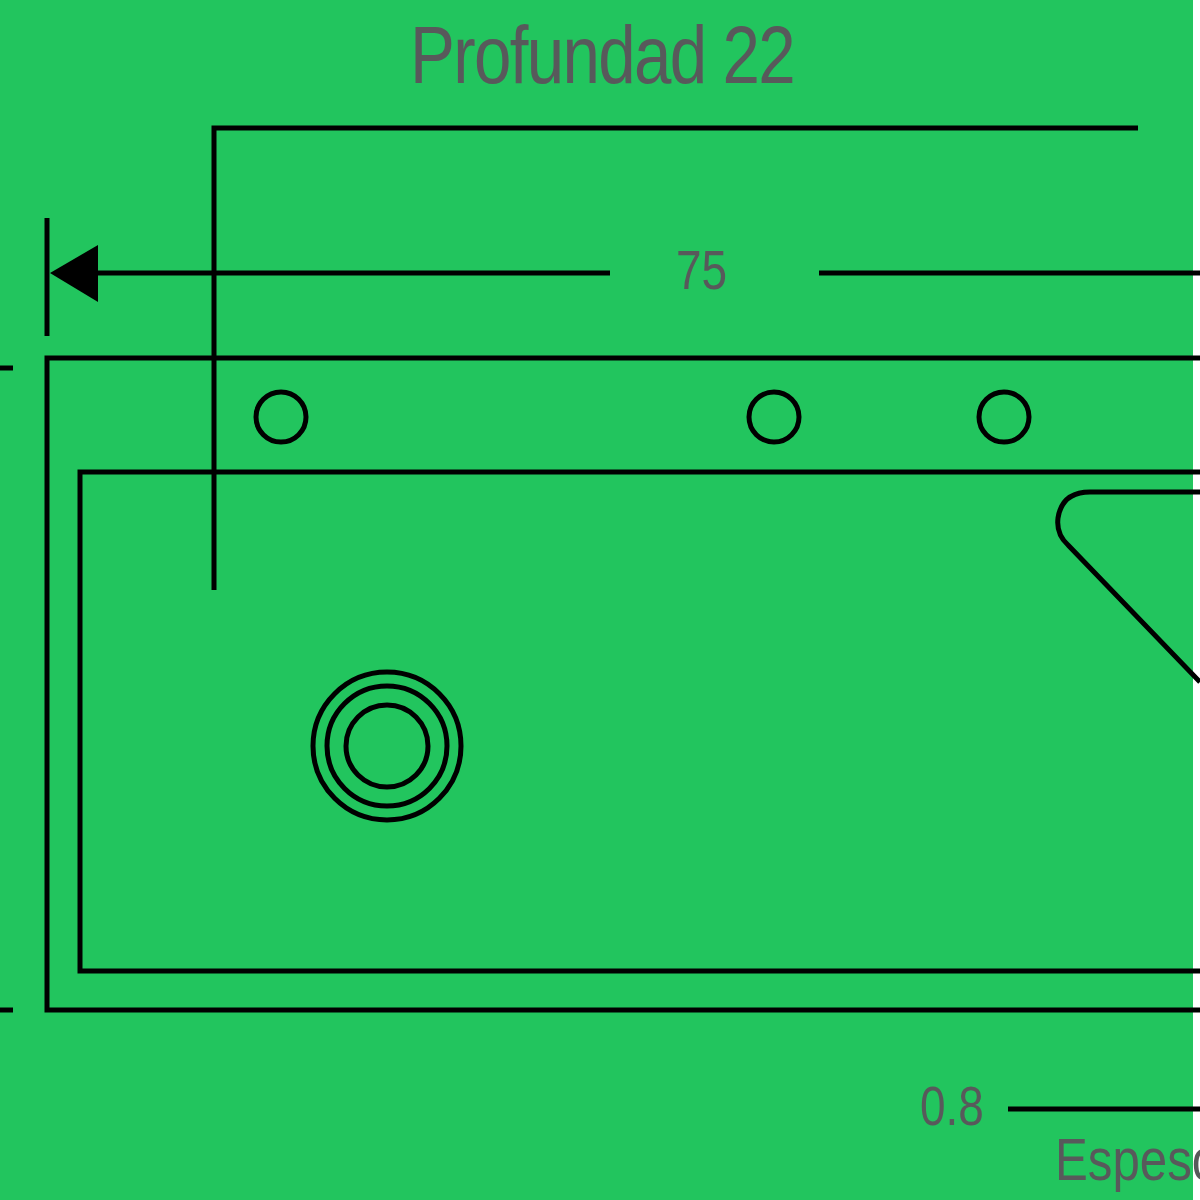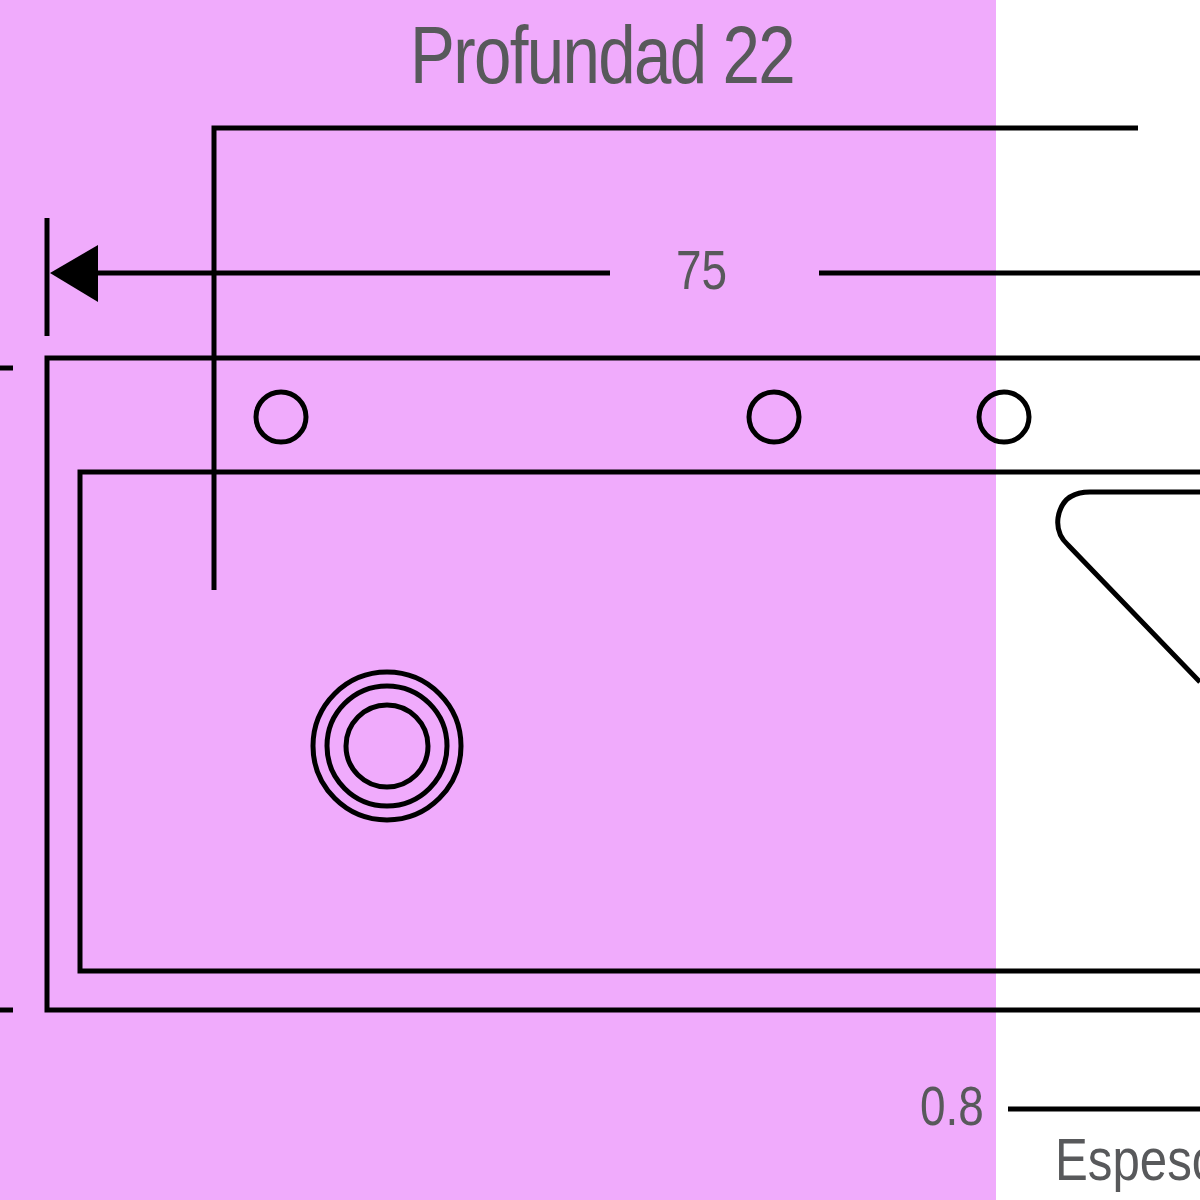--- a/index.html
+++ b/index.html
@@ -5,23 +5,23 @@
     html, body {
       margin: 0;
       padding: 0;
       width: 1200px;
       height: 1200px;
       overflow: hidden;
       background: #ffffff;
     }
     .canvas {
       position: relative;
-      width: 996px;
+      width: 1193px;
       height: 1200px;
-      background: #f0abfc;
+      background: #22c55e;
     }
     svg.drawing {
       position: absolute;
       left: 0;
       top: 0;
       width: 1200px;
       height: 1200px;
     }
     .label {
       position: absolute;

